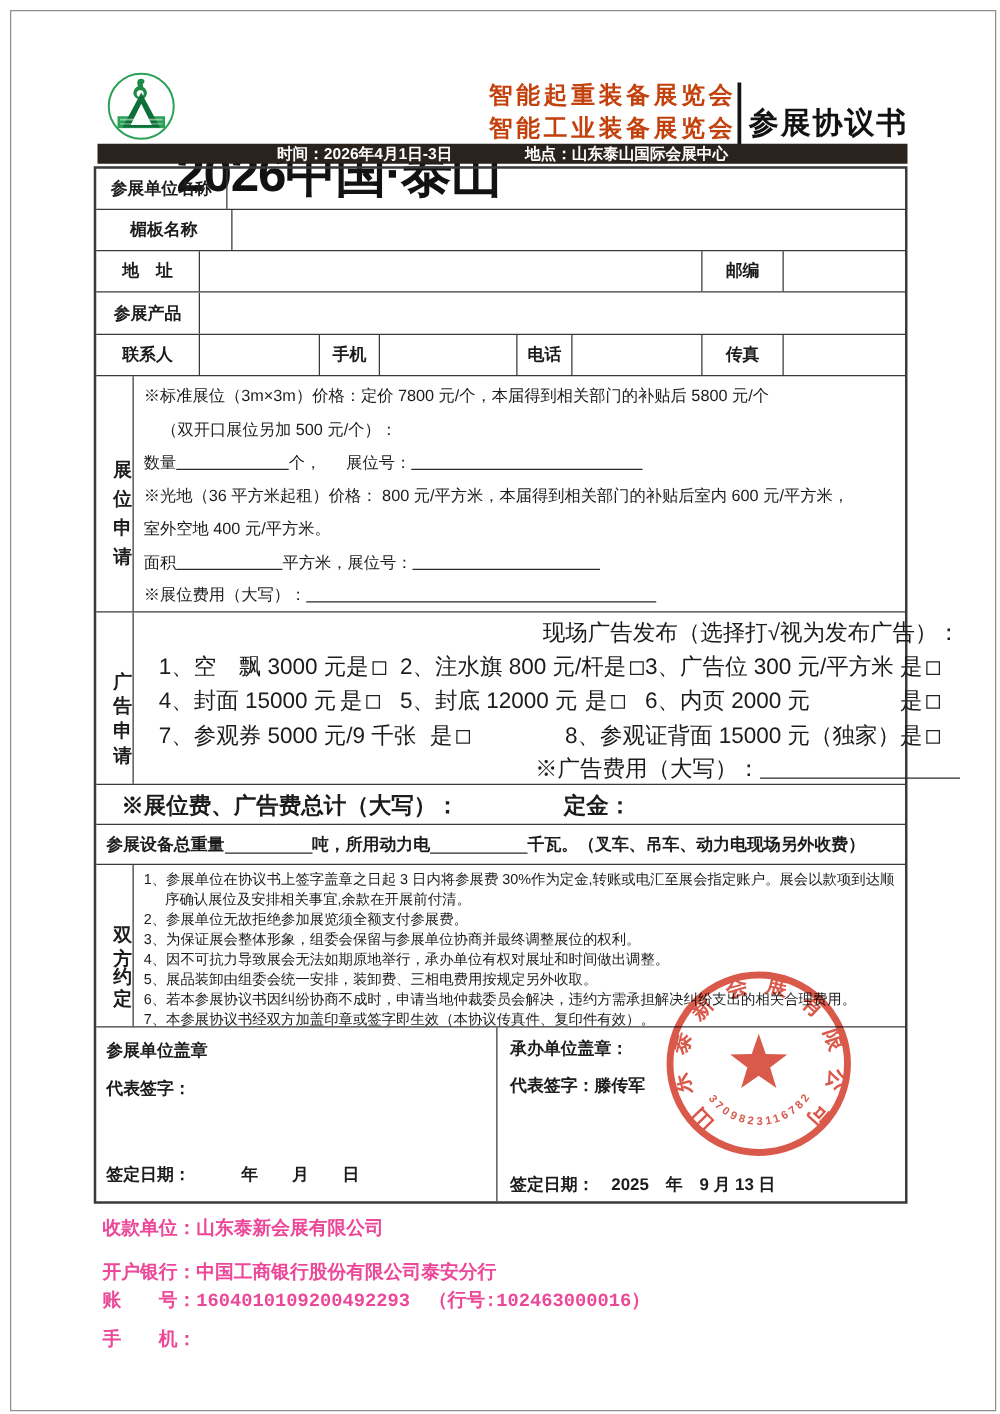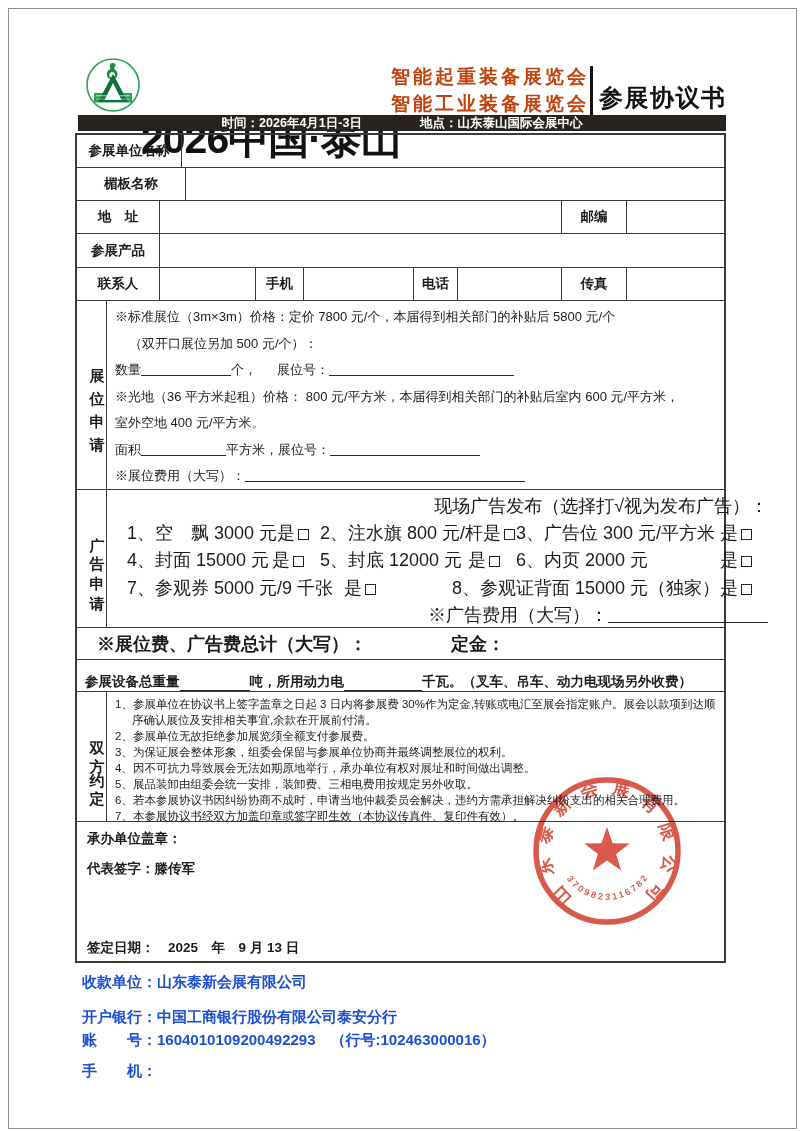--- a/index.html
+++ b/index.html
@@ -47,34 +47,34 @@
   .ads-content { font-size:18px; line-height:27.2px;text-align:right; }
   .ad-grid-row { display:flex; }
   .ad-item { display:flex; justify-content:space-between; padding-right:16px; white-space:nowrap; }
   .ad-item.last { flex:1; }
   .yes-wrap { white-space:nowrap; }
   .box { display:inline-block; width:11px; height:11px; border:1.5px solid #222; margin-left:3px; vertical-align:-1px; background:#fff; }
 
   .total-row { align-items:center; padding-left:20px; font-size:18px; font-weight:bold; white-space:nowrap; }
   .total-row .deposit { margin-left:84px; }
 
-  .equip-row { align-items:flex-end; padding-left:8px; font-size:13.5px; font-weight:bold; white-space:nowrap; }
+  .equip-row { align-items:center; padding-left:8px; font-size:13.5px; font-weight:bold; white-space:nowrap; }
 
   .terms-content { font-size:11.5px; line-height:16px; padding-top:4px; }
   .clause { padding-left:17px; text-indent:-17px; }
 
   .sign-left { width:321px; border-right:1px solid #3a3a3a; position:relative; }
   .sign-right { flex:1; position:relative; }
   .sign-text { position:absolute; font-size:13.5px; font-weight:bold; white-space:nowrap; }
 
   
   .stamp { position:absolute; left:522px; top:766px; width:170px; height:170px; opacity:.85; mix-blend-mode:multiply; z-index:5; }
 
   
-  .footer-line { position:absolute; left:82px; font-size:15px; font-weight:bold; white-space:nowrap; color:#1d4ed8; }
+  .footer-line { position:absolute; left:82px; font-size:15px; font-weight:bold; white-space:nowrap; color:#ec4899;font-family:Liberation Mono, monospace; }
   .f-payee   { top:973px; }
   .f-bank    { top:1008px; }
   .f-account { top:1031px; }
   .f-mobile  { top:1062px; }
 </style>
 </head>
 <body>
 
 <div class="page">
   <div class="page-frame"></div>
@@ -227,20 +227,25 @@
         <div class="clause">2、参展单位无故拒绝参加展览须全额支付参展费。</div>
         <div class="clause">3、为保证展会整体形象，组委会保留与参展单位协商并最终调整展位的权利。</div>
         <div class="clause">4、因不可抗力导致展会无法如期原地举行，承办单位有权对展址和时间做出调整。</div>
         <div class="clause">5、展品装卸由组委会统一安排，装卸费、三相电费用按规定另外收取。</div>
         <div class="clause">6、若本参展协议书因纠纷协商不成时，申请当地仲裁委员会解决，违约方需承担解决纠纷支出的相关合理费用。</div>
         <div class="clause">7、本参展协议书经双方加盖印章或签字即生效（本协议传真件、复印件有效）。</div>
       </div>
     </div>
 
     <div class="trow">
+      <div class="sign-left">
+        <div class="sign-text" style="left:8px;top:10px">参展单位盖章</div>
+        <div class="sign-text" style="left:8px;top:40px">代表签字：</div>
+        <div class="sign-text" style="left:8px;bottom:12px">签定日期：　　　年　　月　　日</div>
+      </div>
       <div class="sign-right">
         <div class="sign-text" style="left:10px;top:8px">承办单位盖章：</div>
         <div class="sign-text" style="left:10px;top:38px">
           <span>代表签字：</span><span>滕传军</span>
         </div>
         <div class="sign-text" style="left:10px;bottom:4px">签定日期：　2025　年　9 月 13 日</div>
       </div>
     </div>
   </div>
 

